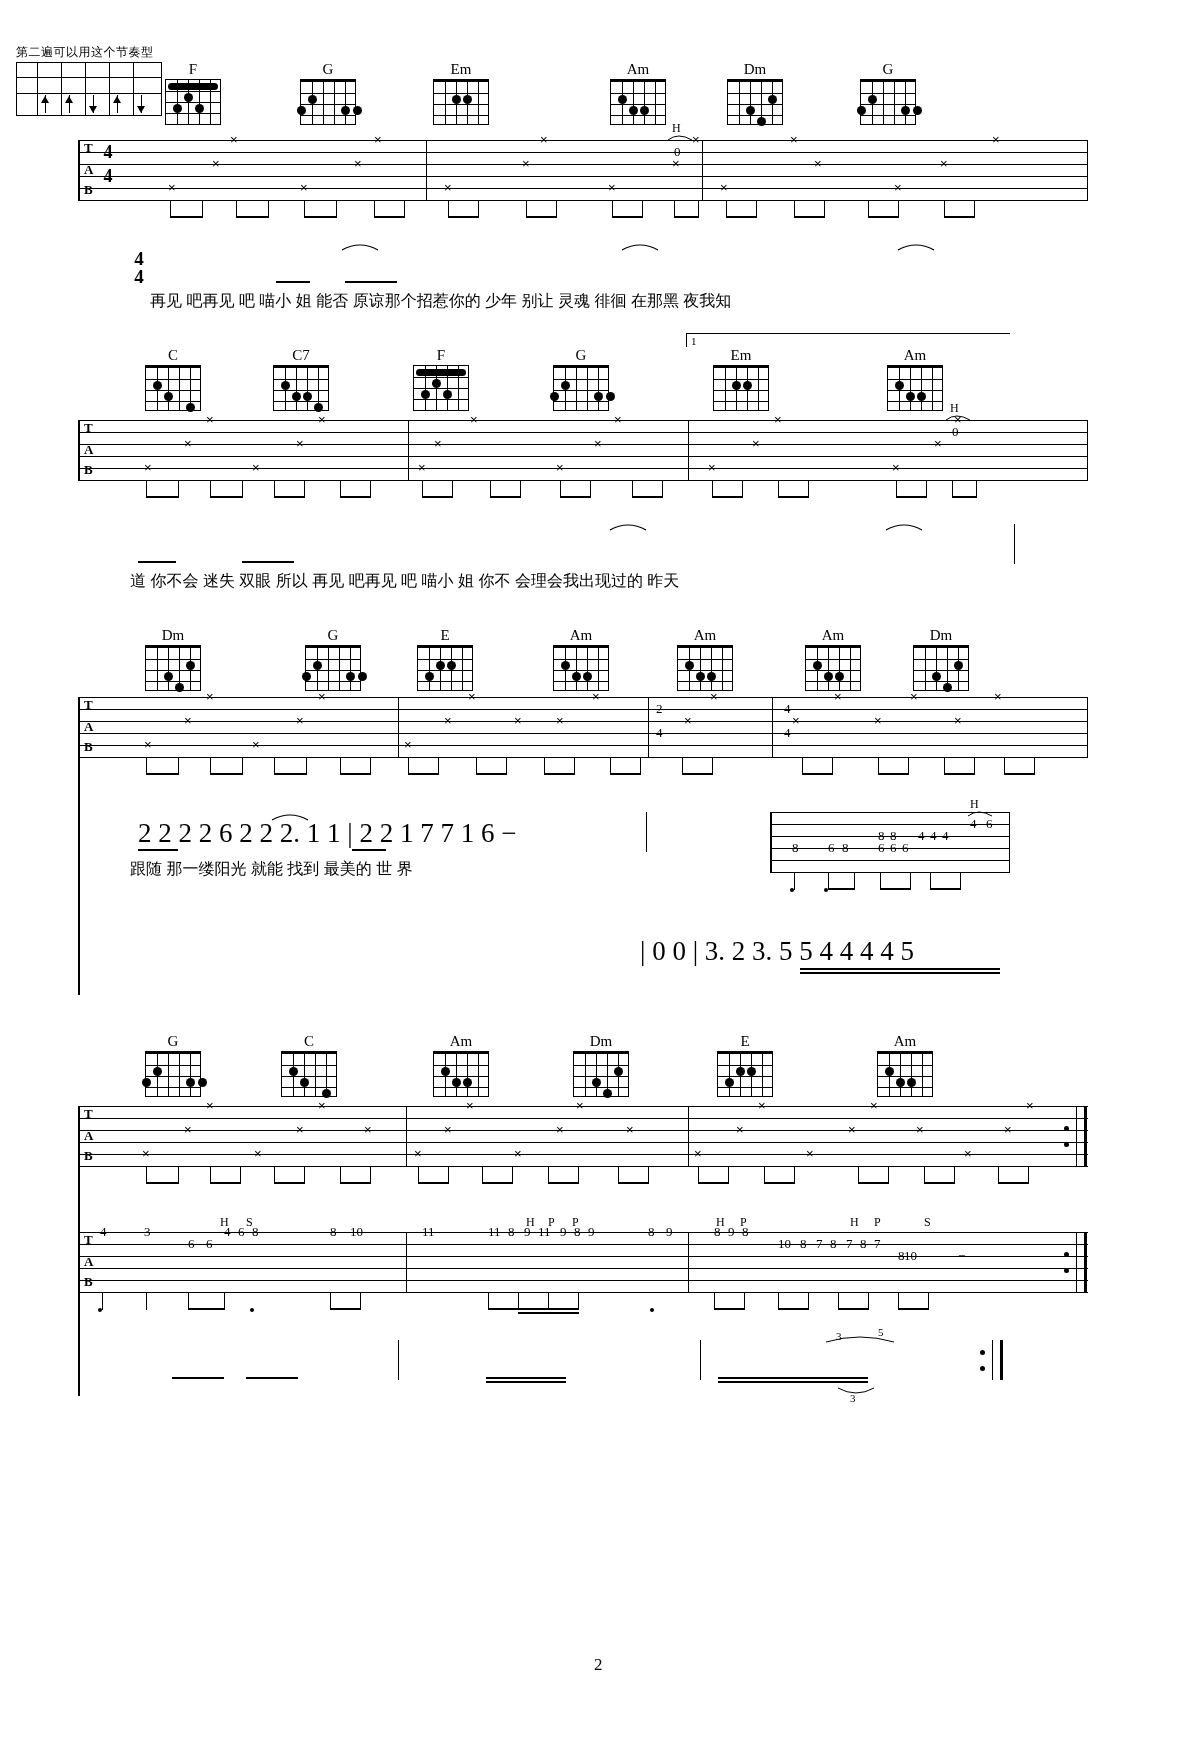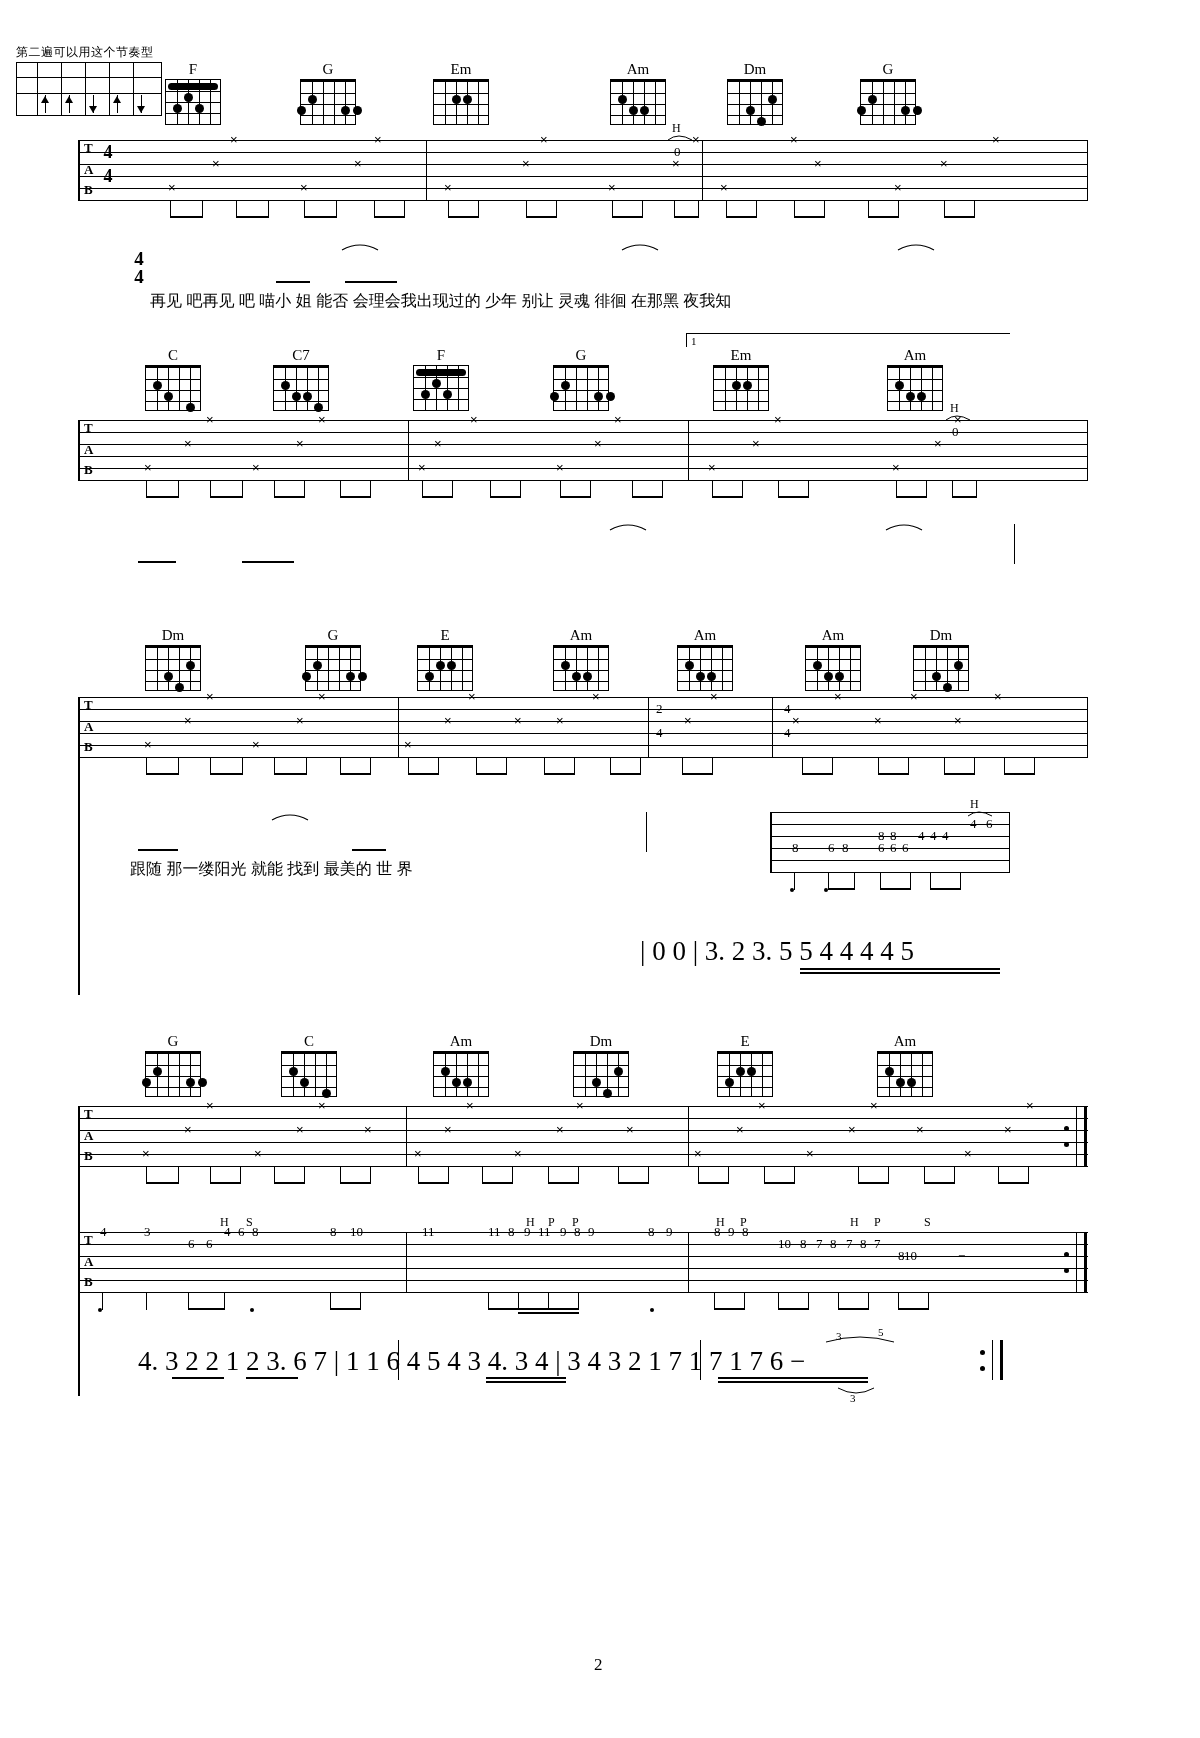--- a/index.html
+++ b/index.html
@@ -409,21 +409,21 @@
     <div class="beam" style="left:790px; top:76px; width:31px;"></div>
     <div class="stem" style="left:866px; top:60px; height:18px;"></div>
     <div class="stem" style="left:896px; top:60px; height:18px;"></div>
     <div class="beam" style="left:866px; top:76px; width:31px;"></div>
   </div>
 
   <div class="abs timesig" style="left:130px; top:250px; width:18px; font-size:19px;">4</div>
   <div class="abs timesig" style="left:130px; top:268px; width:18px; font-size:19px;">4</div>
   <div class="abs underline1" style="left:276px; top:281px; width:34px;"></div>
   <div class="abs underline1" style="left:345px; top:281px; width:52px;"></div>
-  <div class="lyricrow" style="left:150px; top:292px;">再见 吧再见 吧 喵小 姐   能否  会理会我出现过的 少年        别让 灵魂 徘徊  在那黑  夜我知</div>
+  <div class="lyricrow" style="left:150px; top:292px;">再见 吧再见 吧 喵小 姐   能否  原谅那个招惹你的 少年        别让 灵魂 徘徊  在那黑  夜我知</div>
   <svg class="abs" style="left:340px; top:240px;" width="40" height="12">
       <path d="M2 10 Q20 0 38 10" stroke="#000" fill="none" stroke-width="1.2"></path>
     </svg>
   <svg class="abs" style="left:620px; top:240px;" width="40" height="12">
       <path d="M2 10 Q20 0 38 10" stroke="#000" fill="none" stroke-width="1.2"></path>
     </svg>
   <svg class="abs" style="left:896px; top:240px;" width="40" height="12">
       <path d="M2 10 Q20 0 38 10" stroke="#000" fill="none" stroke-width="1.2"></path>
     </svg>
 
@@ -593,20 +593,21 @@
     <div class="stem" style="left:818px; top:60px; height:18px;"></div>
     <div class="stem" style="left:848px; top:60px; height:18px;"></div>
     <div class="beam" style="left:818px; top:76px; width:31px;"></div>
     <div class="stem" style="left:874px; top:60px; height:18px;"></div>
     <div class="stem" style="left:898px; top:60px; height:18px;"></div>
     <div class="beam" style="left:874px; top:76px; width:25px;"></div>
   </div>
 
   <div class="abs underline1" style="left:138px; top:561px; width:38px;"></div>
   <div class="abs underline1" style="left:242px; top:561px; width:52px;"></div>
+  <div class="lyricrow" style="left:130px; top:572px;">道 你不会 迷失 双眼     所以  再见 吧再见 吧 喵小 姐  你不   会理会我出现过的  昨天</div>
   <svg class="abs" style="left:608px; top:520px;" width="40" height="12">
       <path d="M2 10 Q20 0 38 10" stroke="#000" fill="none" stroke-width="1.2"></path>
     </svg>
   <svg class="abs" style="left:884px; top:520px;" width="40" height="12">
       <path d="M2 10 Q20 0 38 10" stroke="#000" fill="none" stroke-width="1.2"></path>
     </svg>
   <div class="abs barline" style="left:1014px; top:524px; height:40px;"></div>
 
   <div class="chord" style="left:140px; top:628px;">
     <div class="cname">Dm</div>
@@ -788,20 +789,21 @@
     <div class="stem" style="left:830px; top:60px; height:18px;"></div>
     <div class="beam" style="left:800px; top:76px; width:31px;"></div>
     <div class="stem" style="left:866px; top:60px; height:18px;"></div>
     <div class="stem" style="left:896px; top:60px; height:18px;"></div>
     <div class="beam" style="left:866px; top:76px; width:31px;"></div>
     <div class="stem" style="left:926px; top:60px; height:18px;"></div>
     <div class="stem" style="left:956px; top:60px; height:18px;"></div>
     <div class="beam" style="left:926px; top:76px; width:31px;"></div>
   </div>
 
+  <div class="numrow" style="left:138px; top:820px;">2 2 2 2 6 2 2  2.  1 1 | 2 2 1 7 7 1  6  −</div>
   <div class="abs underline1" style="left:138px; top:849px; width:40px;"></div>
   <div class="abs underline1" style="left:352px; top:849px; width:34px;"></div>
   <div class="lyricrow" style="left:130px; top:860px;">跟随 那一缕阳光      就能  找到 最美的 世  界</div>
   <svg class="abs" style="left:270px; top:810px;" width="40" height="12">
       <path d="M2 10 Q20 0 38 10" stroke="#000" fill="none" stroke-width="1.2"></path>
     </svg>
   <div class="abs barline" style="left:646px; top:812px; height:40px;"></div>
 
   <div class="system" style="left:770px; top:812px; width:240px; height:60px;">
     <div class="staffline" style="top:0px;   width:240px;"></div>
@@ -1106,21 +1108,20 @@
     <div class="stem" style="left:730px; top:60px; height:18px;"></div>
     <div class="beam" style="left:700px; top:76px; width:31px;"></div>
     <div class="stem" style="left:760px; top:60px; height:18px;"></div>
     <div class="stem" style="left:790px; top:60px; height:18px;"></div>
     <div class="beam" style="left:760px; top:76px; width:31px;"></div>
     <div class="stem" style="left:820px; top:60px; height:18px;"></div>
     <div class="stem" style="left:850px; top:60px; height:18px;"></div>
     <div class="beam" style="left:820px; top:76px; width:31px;"></div>
   </div>
 
-  <div class="numrow" style="left:138px; top:1348px;">4. 3 2 2  1 2 3.   6 7 | 1   1 6 4 5 4 3 4.    3 4 | 3 4 3 2 1 7 1 7 1 7 6  −</div>
   <div class="abs underline1" style="left:172px; top:1377px; width:52px;"></div>
   <div class="abs underline1" style="left:246px; top:1377px; width:52px;"></div>
   <div class="abs underline1" style="left:486px; top:1377px; width:80px;"></div>
   <div class="abs underline1" style="left:486px; top:1381px; width:80px;"></div>
   <div class="abs underline1" style="left:718px; top:1377px; width:150px;"></div>
   <div class="abs underline1" style="left:718px; top:1381px; width:150px;"></div>
   <div class="triplet" style="left:836px; top:1330px;">3</div>
   <div class="triplet" style="left:878px; top:1326px;">5</div>
   <div class="triplet" style="left:850px; top:1392px;">3</div>
   <svg class="abs" style="left:824px; top:1332px;" width="74" height="12">

